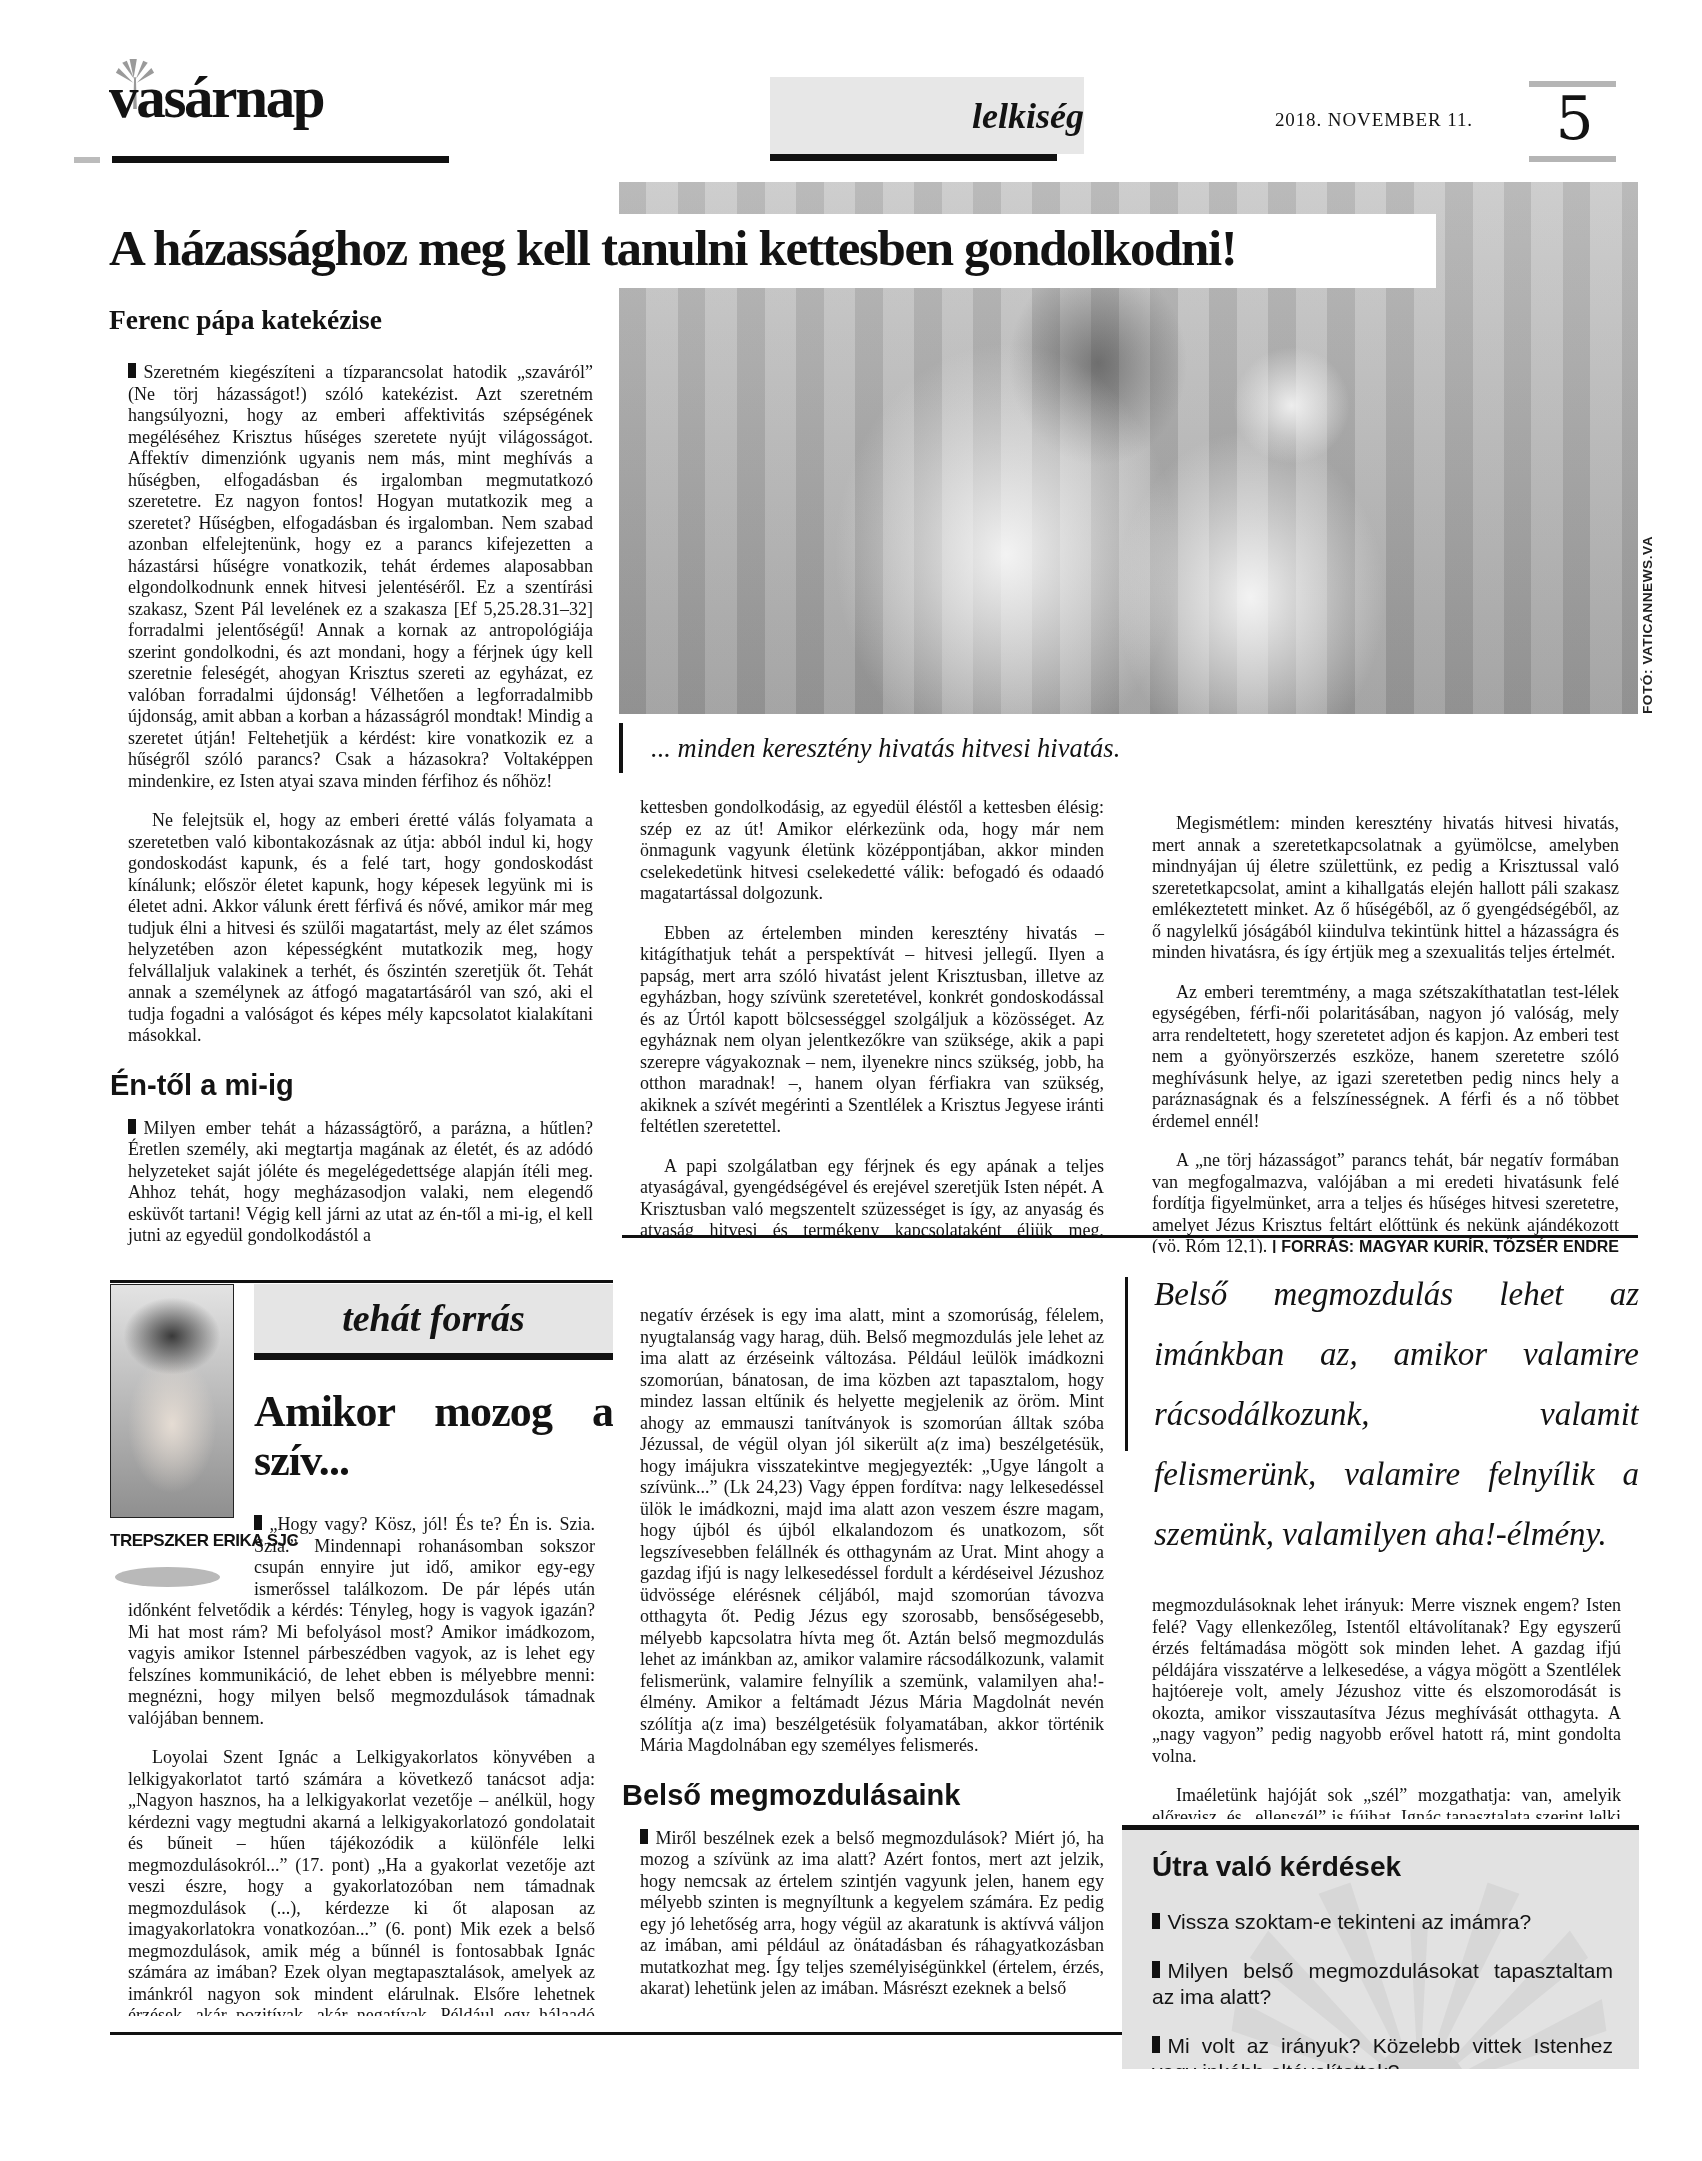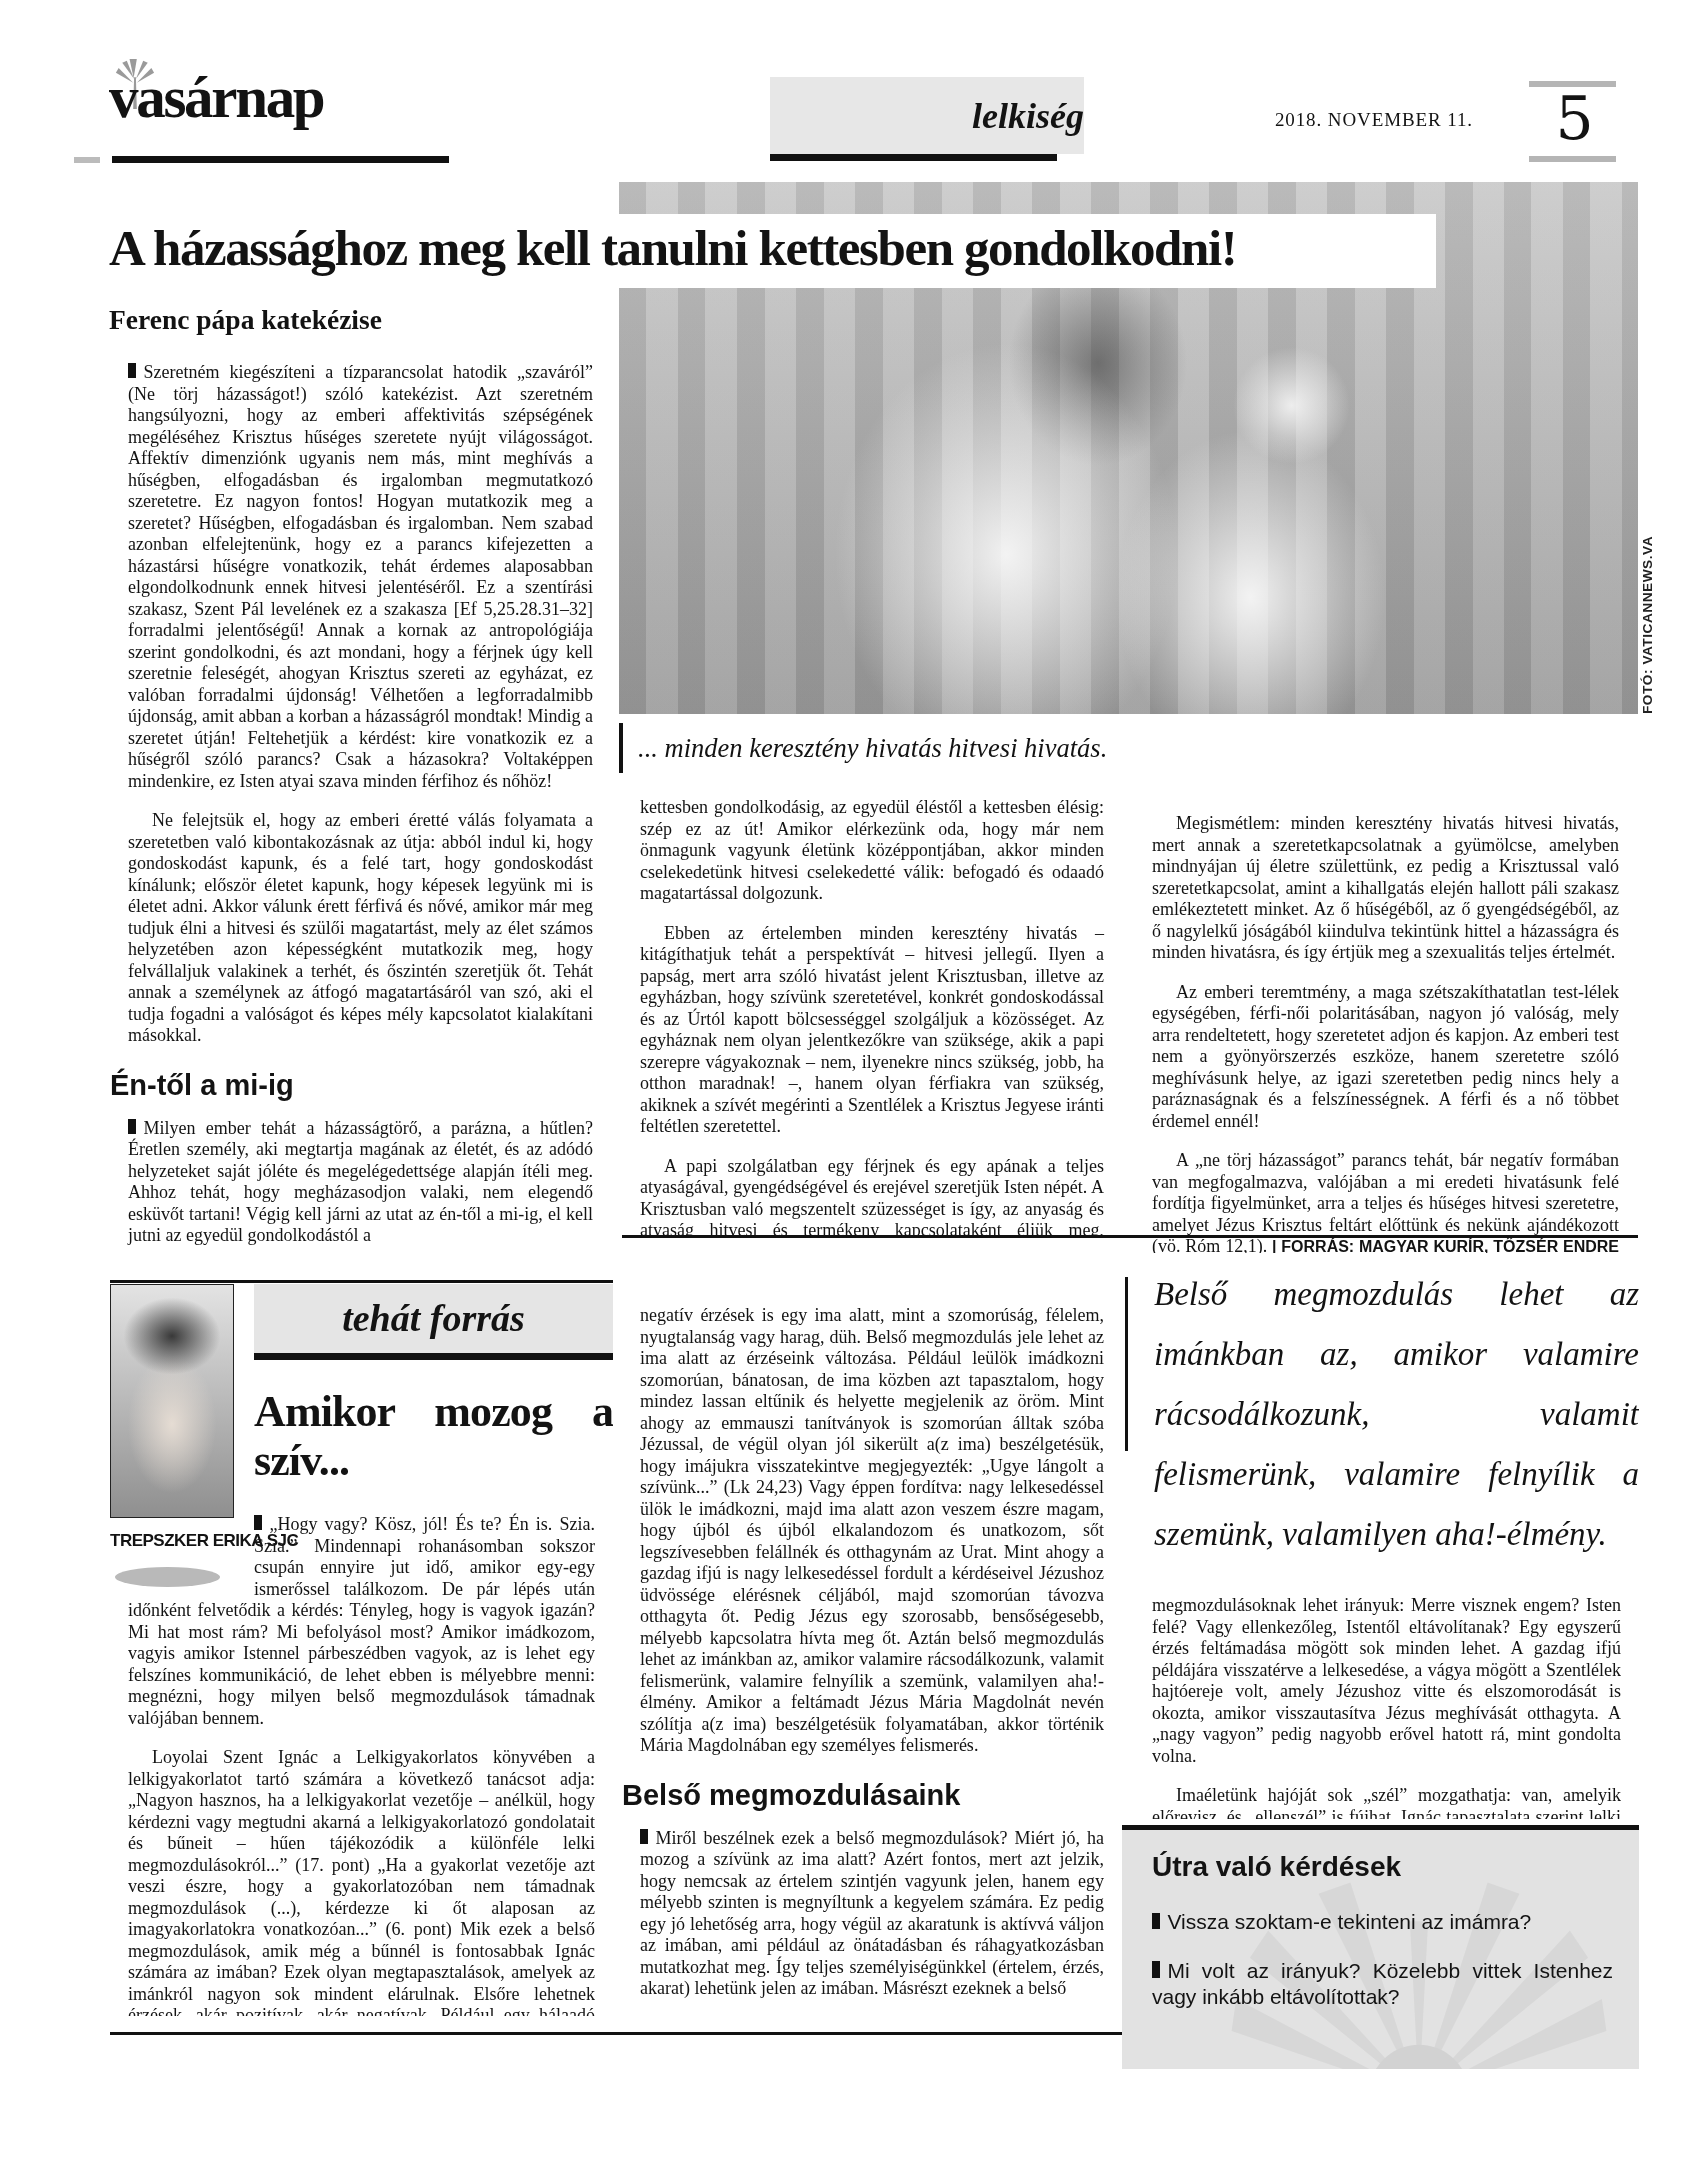--- a/index.html
+++ b/index.html
@@ -34,21 +34,21 @@
         linear-gradient(#cfcfcf,#9d9d9d);}
   #photo-credit{left:1640px;top:494px;height:220px;writing-mode:vertical-rl;transform:rotate(180deg);
       font-family:"Liberation Sans",sans-serif;font-weight:bold;font-size:13.7px;letter-spacing:0.5px;color:#222;}
 
   
   #headline{left:109px;top:214px;width:1314px;background:#fff;padding:8.2px 13px 12px 0;
       font-weight:bold;font-size:51px;line-height:1.05;letter-spacing:-1.4px;white-space:nowrap;}
   #kicker{left:109px;top:304px;font-size:27.5px;font-weight:bold;}
 
   
-  #caption{left:619px;top:723px;width:686px;border-left:4.1px solid #111;padding-left:15px;
+  #caption{left:619px;top:723px;width:686px;border-left:4.1px solid #111;padding-left:28px;
       font-style:italic;font-size:26.5px;line-height:50px;}
 
   
   .bodycol{font-size:18px;line-height:21.5px;text-align:justify;}
   .bodycol p{margin:18px;}
   .ind{text-indent:24px;}
   .bullet{display:inline-block;width:8.2px;height:14.6px;background:#111;margin-right:7.3px;}
   .subhead{font-family:"Liberation Sans",sans-serif;font-weight:bold;font-size:29px;
       margin:24px 0 15.6px 0;line-height:1;}
   #col1{left:110px;top:344px;width:501px;height:939px;overflow:hidden;}
@@ -192,17 +192,18 @@
           <polygon points="450,560 80,260 120,200"></polygon>
           <polygon points="450,560 780,200 820,260"></polygon>
           <polygon points="450,560 40,420 50,350"></polygon>
           <polygon points="450,560 850,350 860,420"></polygon>
           <circle cx="450" cy="560" r="110" fill="#c6c6c6"></circle>
         </g>
       </svg>
     </div>
     <h3>Útra való kérdések</h3>
     <div class="q"><span class="bullet"></span><span>Vissza szoktam-e tekinteni az imámra?</span></div>
+    <div class="q"><span class="bullet"></span><span>Milyen belső megmozdulásokat tapasztaltam az ima alatt?</span></div>
     <div class="q"><span class="bullet"></span><span>Mi volt az irányuk? Közelebb vittek Istenhez vagy inkább eltávolítottak?</span></div>
   </div>
 
 </div>
 
 
 </body></html>

